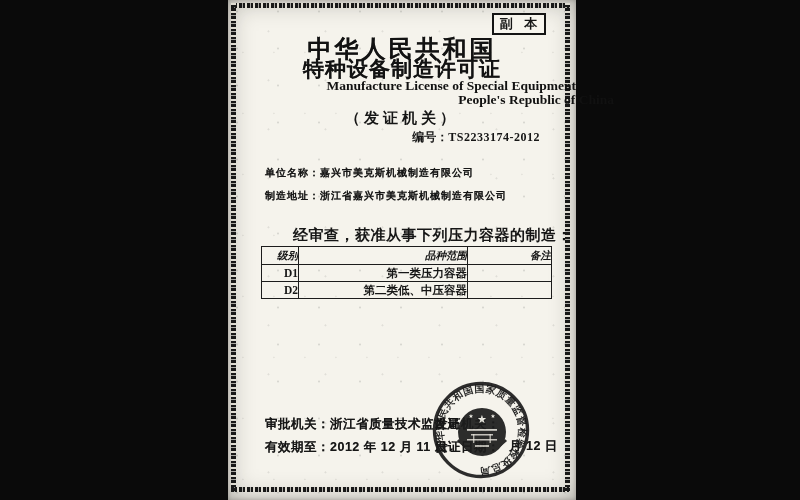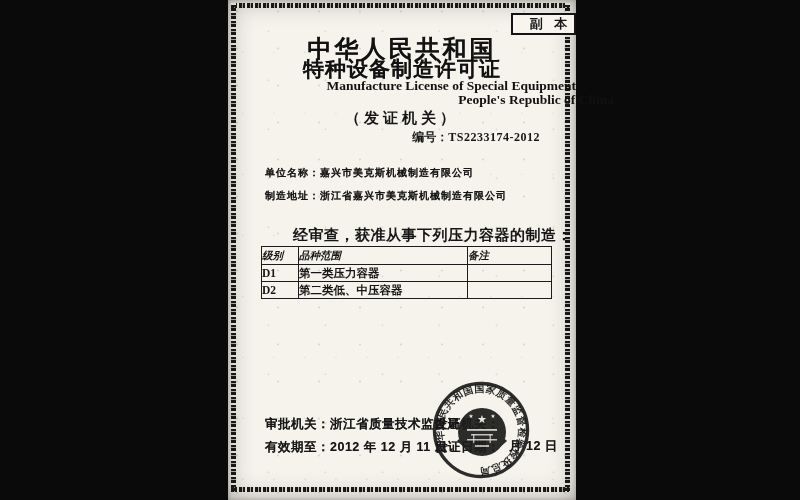--- a/index.html
+++ b/index.html
@@ -26,23 +26,23 @@
   .frame-h{left:3px;width:338px;height:5px;
     background:repeating-linear-gradient(90deg,#181818 0 3px, rgba(24,24,24,.25) 3px 4px, #181818 4px 6px, #dedbd1 6px 8px);}
   .frame-v{top:3px;height:488px;width:5px;
     background:repeating-linear-gradient(0deg,#181818 0 3px, rgba(24,24,24,.25) 3px 4px, #181818 4px 6px, #dedbd1 6px 8px);}
   .frame-top{top:3px;}
   .frame-bottom{top:487px;}
   .frame-left{left:3px;}
   .frame-right{left:337px;}
   
   .dup-box{
-    position:absolute;left:283px;top:13px;width:47px;height:18px;
+    position:absolute;left:264px;top:13px;width:47px;height:18px;
     border:2.5px solid #141414;display:flex;align-items:center;justify-content:center;
-    font-size:13px;font-weight:bold;letter-spacing:4px;padding-left:14px;
+    font-size:13px;font-weight:bold;letter-spacing:4px;padding-left:3px;
     background:#f7f5ee;
   }
   .t-cn{position:absolute;left:0;width:100%;text-align:center;margin:0;
     font-weight:bold;color:#121212;text-shadow:0 0 .5px rgba(0,0,0,.6);}
   .t1{top:33px;font-size:24px;letter-spacing:3px;font-family:Liberation Mono, monospace;}
   .t2{top:55px;font-size:21px;letter-spacing:1px;}
   .t-en{position:absolute;left:0;width:100%;text-align:right;
     font-family:"Liberation Serif", serif;font-weight:bold;font-size:13.5px;color:#111;}
   .e1{top:78px;}
   .e2{top:92px;margin-left:38px;}
@@ -53,21 +53,21 @@
   
   .field{position:absolute;left:37px;font-size:10px;font-weight:bold;letter-spacing:1px;
     text-shadow:0 0 .4px rgba(0,0,0,.5);}
   .f-unit{top:166px;}
   .f-addr{top:189px;}
   .note{position:absolute;left:65px;top:226px;font-size:15px;font-weight:bold;letter-spacing:.5px;}
   
   table.scope{position:absolute;left:33px;top:246px;width:290px;
     border-collapse:collapse;table-layout:fixed;}
   table.scope th, table.scope td{
-    border:1.4px solid #1c1c1c;text-align:left;padding:0;
+    border:1.4px solid #1c1c1c;text-align:right;padding:0;
     overflow:hidden;white-space:nowrap;}
   table.scope th{height:17px;font-size:10.5px;font-weight:600;font-style:italic;}
   table.scope td{height:16px;font-size:11.5px;font-weight:600;}
   td.lvl{font-family:"Liberation Serif", serif;font-weight:bold;font-style:normal;}
   .c1{width:37px;} .c2{width:169px;} .c3{width:84px;}
   
   .foot{position:absolute;font-size:12.5px;font-weight:bold;letter-spacing:.5px;
     text-shadow:0 0 .4px rgba(0,0,0,.5);}
   .f-approve{left:37px;top:416px;}
   .f-valid{left:37px;top:439px;}

